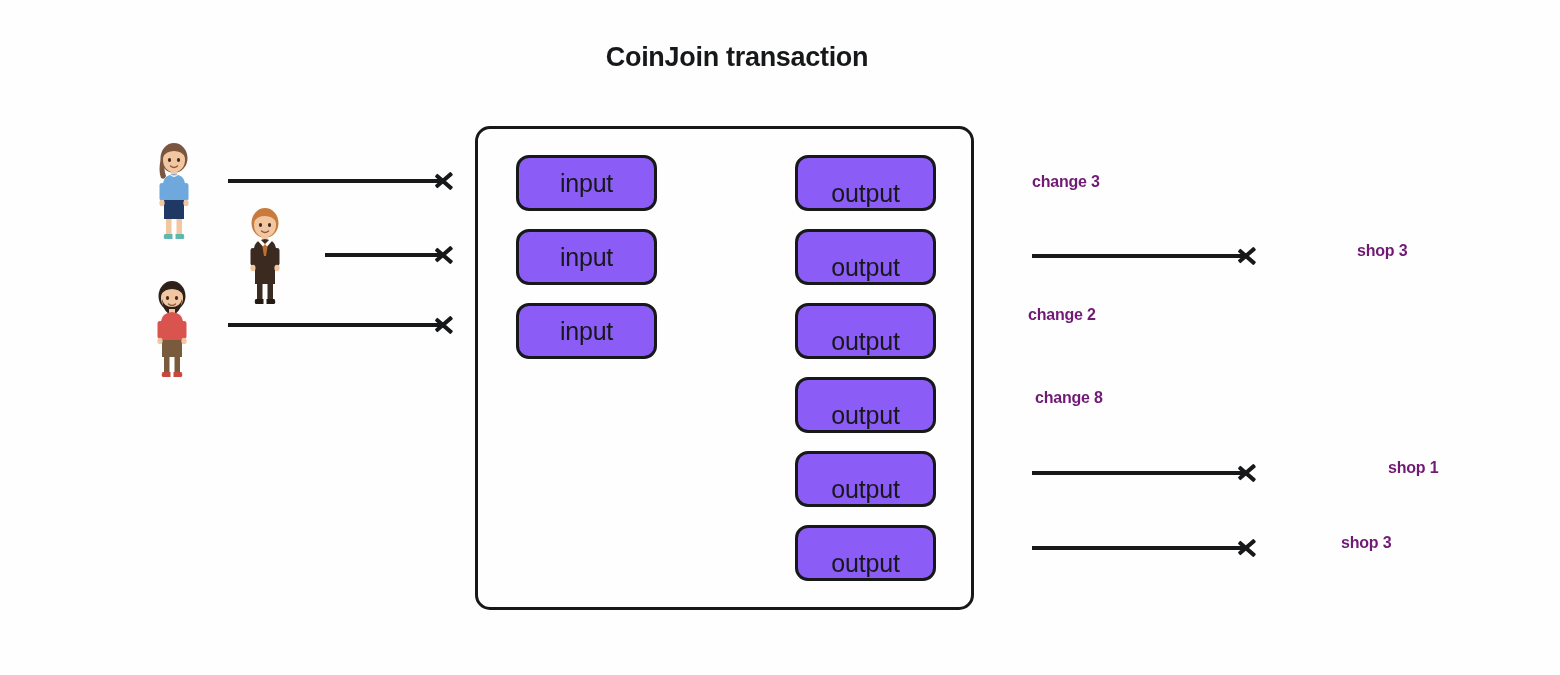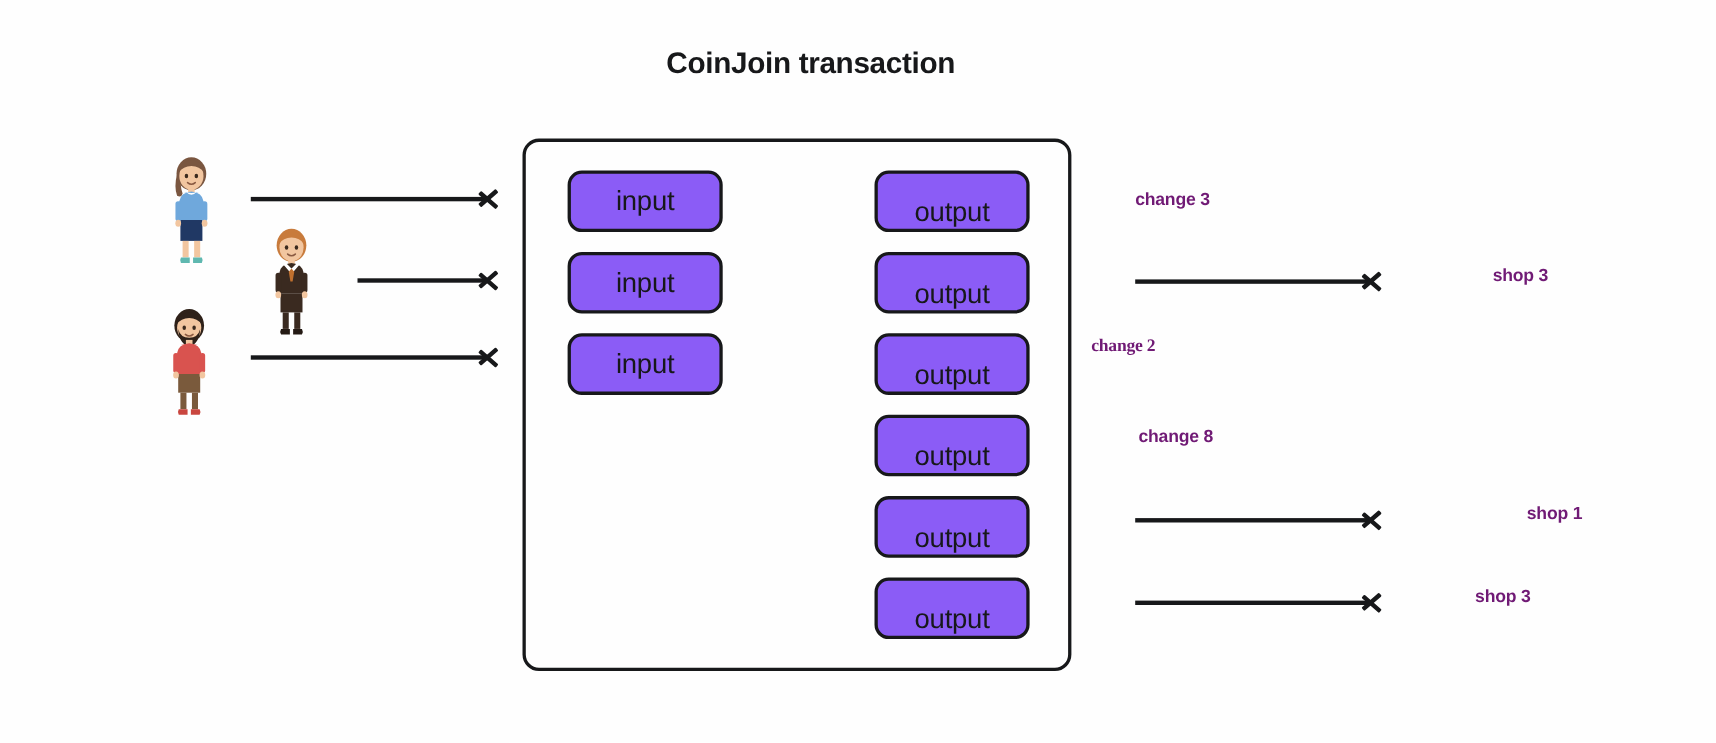--- a/index.html
+++ b/index.html
@@ -235,21 +235,21 @@
       <div class="pill pill-out" style="top: 451px;">
         <span>output</span>
       </div>
       <div class="pill pill-out" style="top: 525px;">
         <span>output</span>
       </div>
     </div>
 
   <div id="change-layer">
       <div class="side-label" style="left: 1032px; top: 173px;">change 3</div>
-      <div class="side-label" style="left: 992px; top: 306px; font-family: Liberation Serif, serif;">change 2</div>
+      <div class="side-label" style="left: 1028px; top: 306px;">change 2</div>
       <div class="side-label" style="left: 1035px; top: 389px;">change 8</div>
     </div>
   <div id="dest-arrows-layer">
       <div class="arrow" style="left: 1032px; top: 245px; width: 226px;">
         <div class="shaft" style="width: 212px;"></div>
         <div class="head" style="left: 206px;"></div>
       </div>
       <div class="arrow" style="left: 1032px; top: 462px; width: 226px;">
         <div class="shaft" style="width: 212px;"></div>
         <div class="head" style="left: 206px;"></div>

